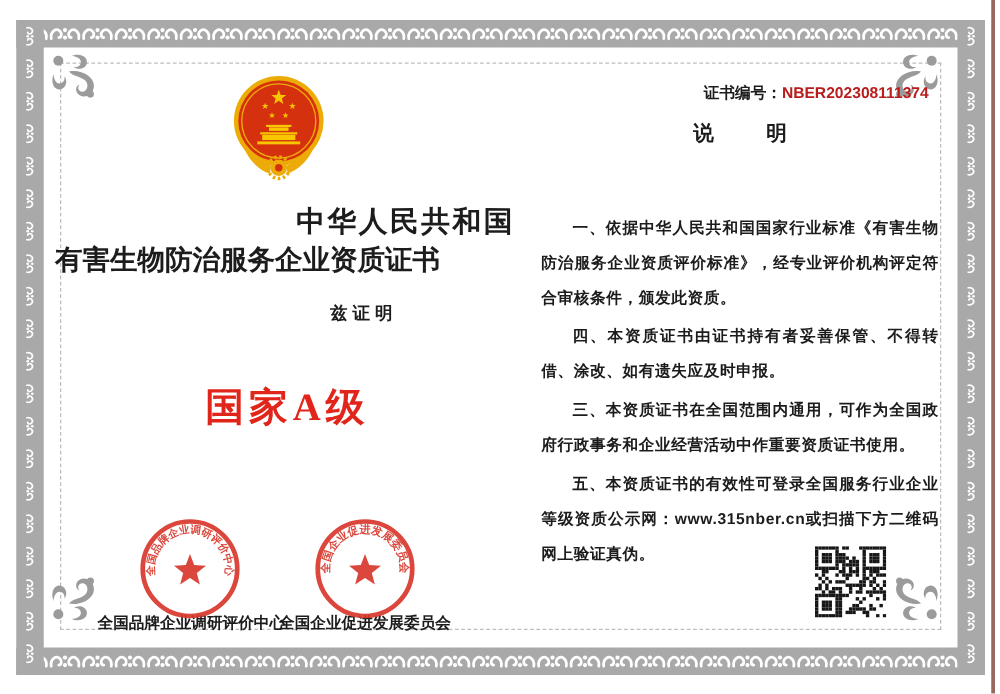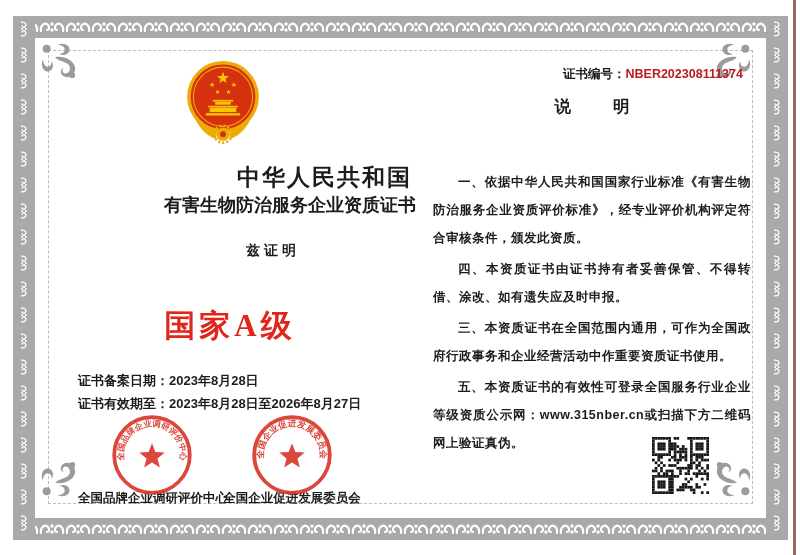--- a/index.html
+++ b/index.html
@@ -24,23 +24,23 @@
   .c-tr{left:714px;top:42px;transform:scaleX(-1);}
   .c-bl{left:40px;top:460px;transform:scaleY(-1);}
   .c-br{left:714px;top:460px;transform:scale(-1,-1);}
 
   .edge-line{position:absolute;left:793px;top:0;width:3px;height:555px;background:#7e4138;opacity:.8;}
 
   
   .emblem{position:absolute;left:184px;top:58px;width:78px;height:90px;}
   .title1{position:absolute;left:48px;top:162px;width:364px;text-align:right;
           font-size:23px;font-weight:bold;letter-spacing:2px;white-space:nowrap;}
-  .title2{position:absolute;left:44px;top:193px;width:372px;text-align:right;
-          font-size:18px;font-weight:bold;white-space:nowrap;}
-  .certify{position:absolute;left:246px;top:242px;font-size:14px;font-weight:bold;letter-spacing:4px;}
+  .title2{position:absolute;left:44px;top:193px;width:372px;text-align:left;
+          font-size:22px;font-weight:bold;white-space:nowrap;}
+  .certify{position:absolute;left:264px;top:242px;font-size:14px;font-weight:bold;letter-spacing:4px;}
   .company{position:absolute;left:48px;top:271px;width:364px;text-align:center;
            font-size:19px;font-weight:bold;letter-spacing:1px;white-space:nowrap;}
   .grade{position:absolute;left:48px;top:305px;width:364px;text-align:center;
          font-size:31px;font-weight:bold;letter-spacing:4px;color:#e1251b;
          font-family:"Liberation Serif",serif;}
   .dates{position:absolute;left:78px;top:369px;font-size:13px;font-weight:bold;line-height:23px;white-space:nowrap;}
 
   .seal{position:absolute;width:84px;height:84px;z-index:3;opacity:.92;}
   .seal-1{left:110px;top:413px;}
   .seal-2{left:250px;top:413px;}
@@ -1124,24 +1124,20 @@
     <circle cx="50" cy="96" r="11" fill="none" stroke="#ecab07" stroke-width="3.5" stroke-dasharray="2.6 2.6"></circle>
     <circle cx="50" cy="96" r="8.5" fill="#ecab07"></circle>
     <circle cx="50" cy="96" r="3.8" fill="#d6310f"></circle>
   </svg>
 
   <div class="title1">中华人民共和国</div>
   <div class="title2">有害生物防治服务企业资质证书</div>
   <div class="certify">兹证明</div>
   <div class="grade">国家A级</div>
 
-  <div class="dates">
-    <div><span>证书备案日期：</span><span>2023年8月28日</span></div>
-    <div><span>证书有效期至：</span><span>2023年8月28日至2026年8月27日</span></div>
-  </div>
 
   <div class="seal-caption cap-1">全国品牌企业调研评价中心</div>
   <div class="seal-caption cap-2">全国企业促进发展委员会</div>
 
   <svg class="seal seal-1" viewBox="0 0 100 100">
     <circle cx="50" cy="50" r="45" fill="none" stroke="#d8382c" stroke-width="4.5"></circle>
     <defs>
         <path id="sealArc1" d="M20.6,67 A34,34 0 1 1 79.4,67" fill="none"></path>
       </defs>
     <text font-size="10" fill="#d8382c" font-weight="bold">

